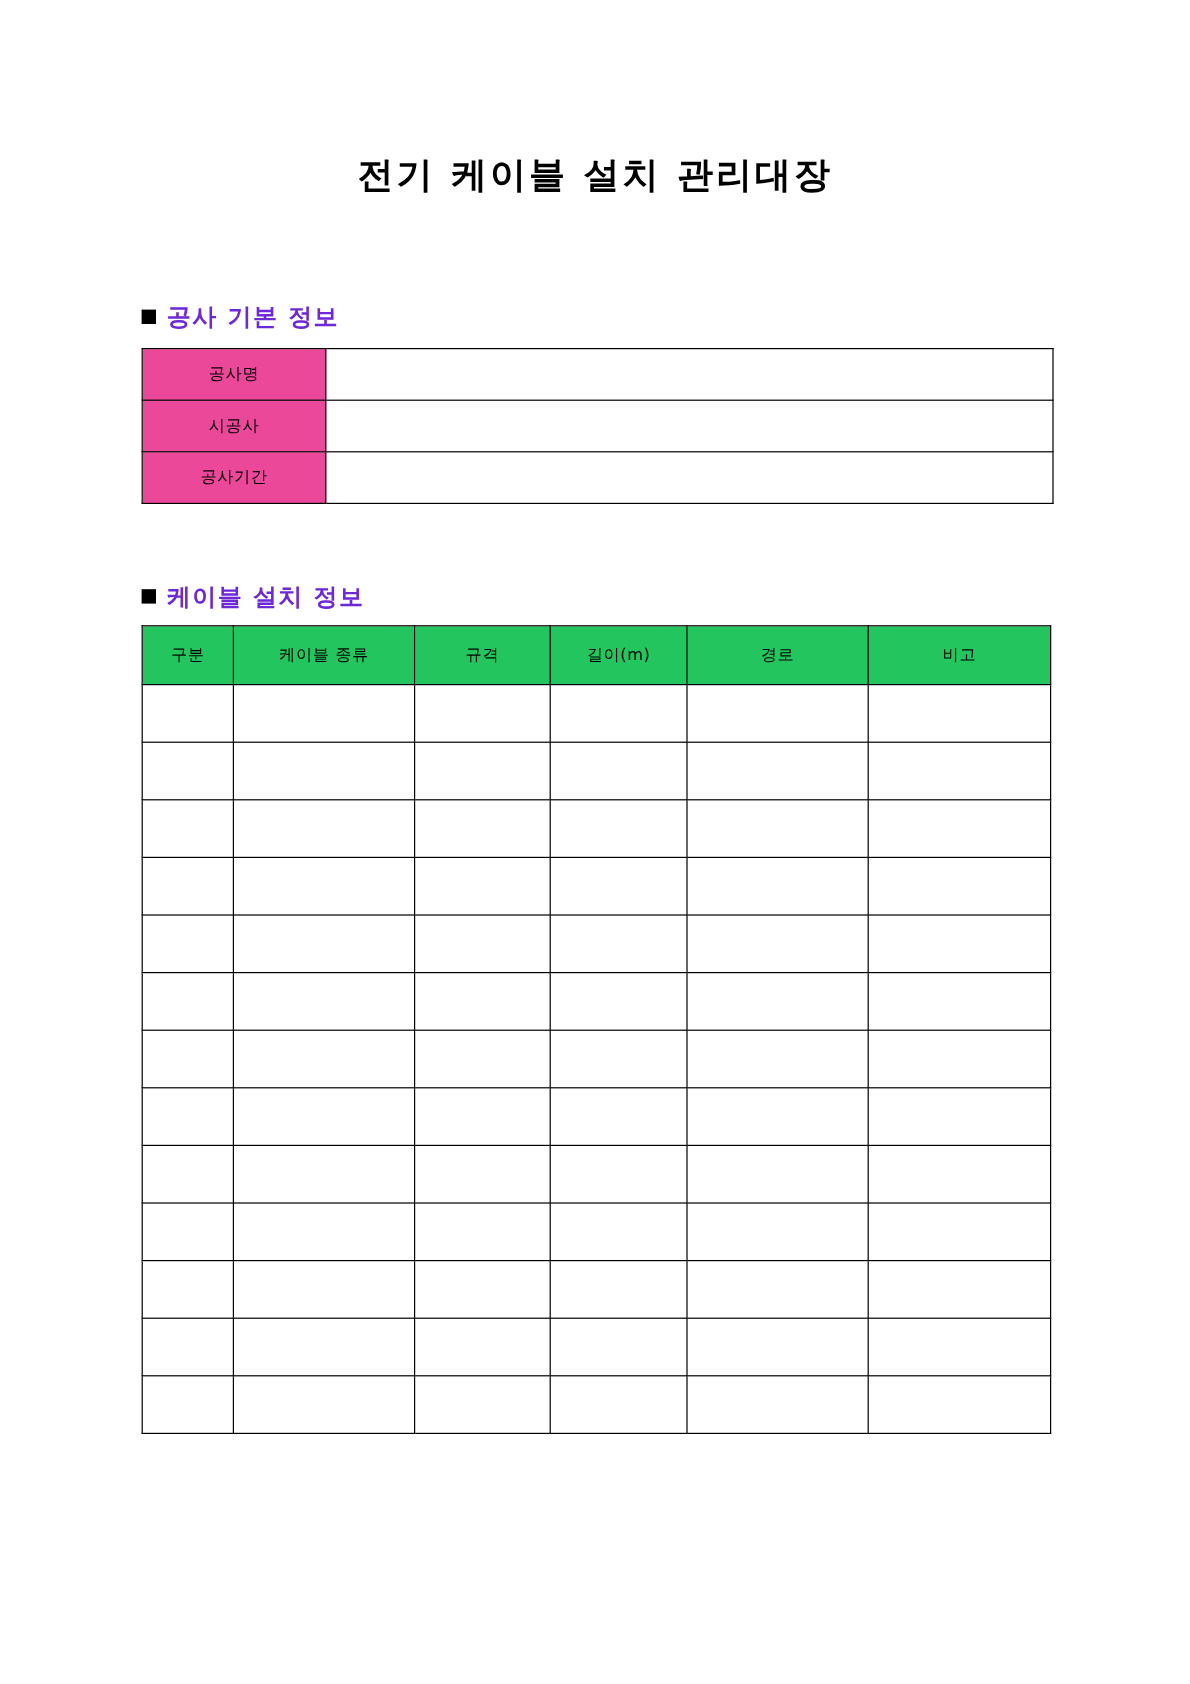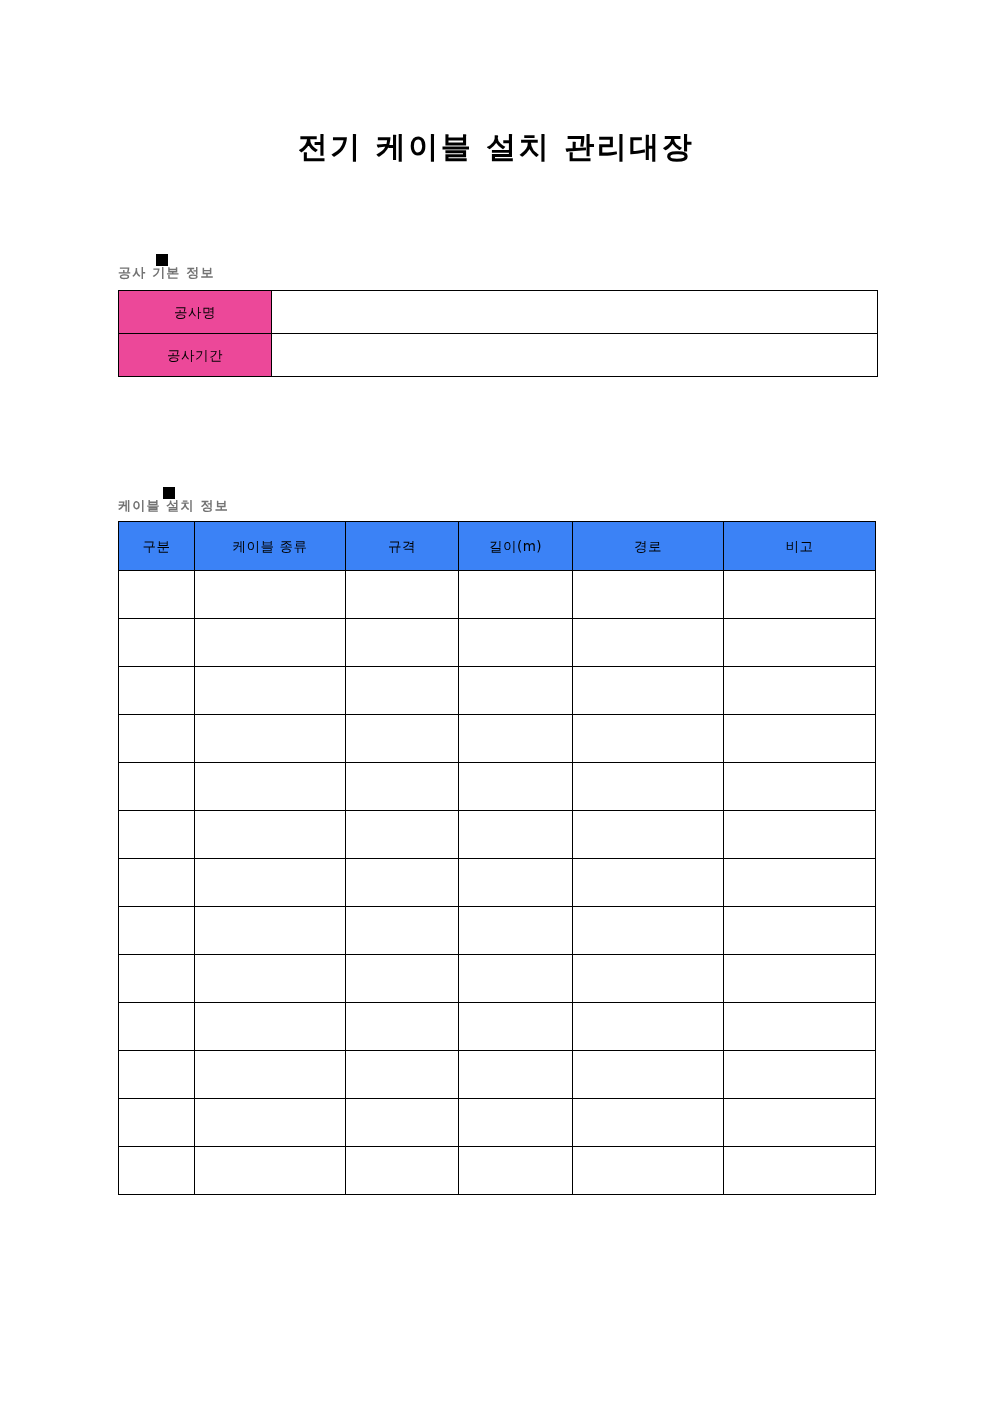--- a/index.html
+++ b/index.html
@@ -35,29 +35,28 @@
     letter-spacing: 2.5px;
     line-height: 1.2;
     color: #000;
     white-space: nowrap;
   }
 
   
   .section-heading {
     position: absolute;
     left: 118px;
-    font-size: 13px;
+    font-size: 20px;
     font-weight: bold;
     letter-spacing: 1.2px;
     line-height: 1;
-    color: #737373;
+    color: #6d28d9;
     white-space: nowrap;
     display: flex;
     align-items: center;
-    flex-direction: column;
   }
   .section-heading .marker {
     display: inline-block;
     width: 12px;
     height: 12px;
     background: #000;
     margin-right: 9px;
     flex: 0 0 auto;
   }
   #heading-basic { top: 254px; }
@@ -104,21 +103,21 @@
     width: 605px;
   }
 
   
   #table-cable-info {
     left: 118px;
     top: 521px;
     width: 757px;
   }
   #table-cable-info th {
-    background: #3b82f6;
+    background: #22c55e;
     height: 48px;
     font-size: 13.5px;
     letter-spacing: 0.5px;
     font-weight: normal;
   }
   #table-cable-info td.data-cell {
     height: 47px;
     background: #ffffff;
   }
   
@@ -138,20 +137,24 @@
 
   <div class="section-heading" id="heading-basic">
     <span class="marker"></span>
     <span>공사 기본 정보</span>
   </div>
 
   <table class="doc-table" id="table-basic-info">
     <tbody>
       <tr>
         <td class="label-cell">공사명</td>
+        <td class="value-cell"></td>
+      </tr>
+      <tr>
+        <td class="label-cell">시공사</td>
         <td class="value-cell"></td>
       </tr>
       <tr>
         <td class="label-cell">공사기간</td>
         <td class="value-cell"></td>
       </tr>
     </tbody>
   </table>
 
   <div class="section-heading" id="heading-cable">

